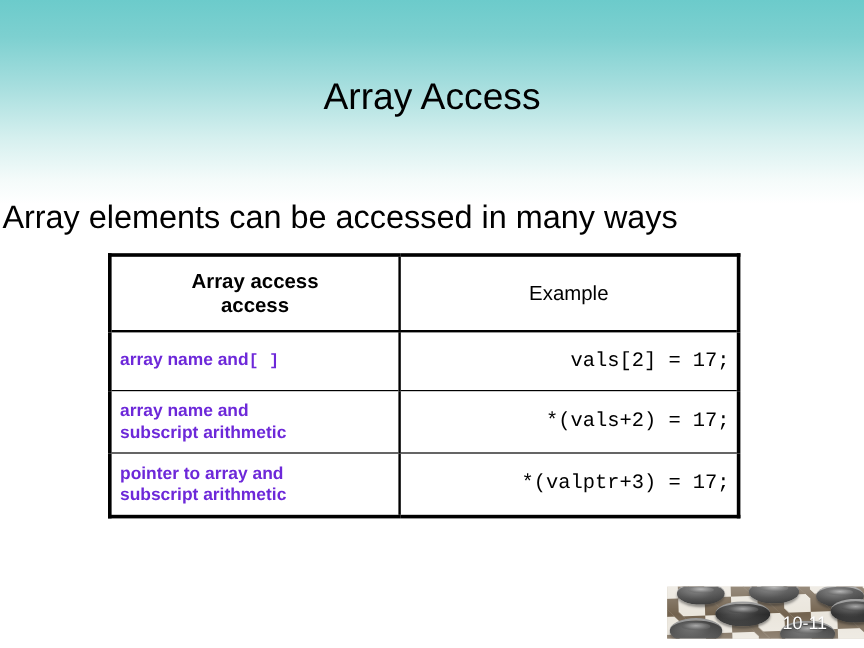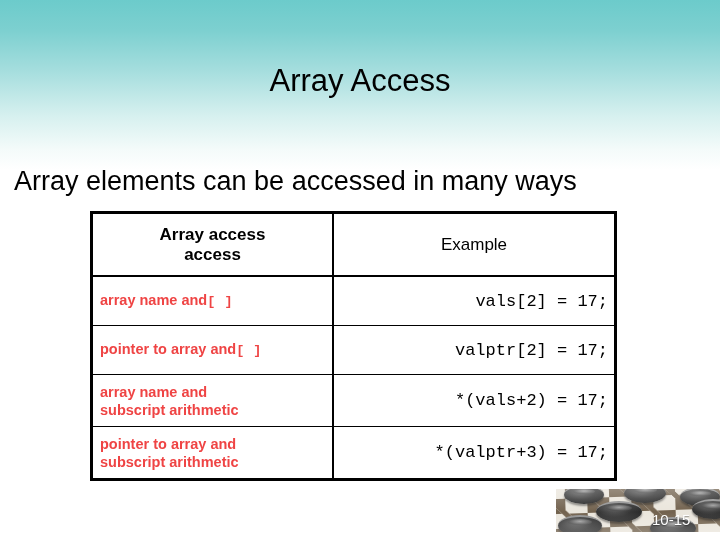--- a/index.html
+++ b/index.html
@@ -35,21 +35,21 @@
     top: 62px;
     width: 720px;
     text-align: center;
     font-size: 31px;
     line-height: 38px;
     color: #000000;
     letter-spacing: 0px;
   }
   .slide-subtitle {
     position: absolute;
-    left: 14px;
+    left: 2px;
     top: 165px;
     width: 694px;
     text-align: left;
     font-size: 27px;
     line-height: 32px;
     color: #000000;
   }
 
   .access-table {
     position: absolute;
@@ -116,21 +116,21 @@
   .body-row.last-row td {
     border-bottom-width: 3px;
   }
   .row-h1 td { height: 48px; }
   .row-h2 td { height: 51px; }
 
   .method-cell {
     font-size: 14.5px;
     font-weight: bold;
     line-height: 18px;
-    color: #ef4444;
+    color: #6d28d9;
     padding: 2px 6px 2px 7px;
     text-align: left;
   }
   .method-cell .mono-br {
     font-family: "Liberation Mono", "DejaVu Sans Mono", monospace;
     font-weight: bold;
     font-size: 13.5px;
     letter-spacing: 0.5px;
   }
   .example-cell {
@@ -239,30 +239,20 @@
         <td class="col-method">
           <div class="method-cell">
             <span>array name and</span><span class="mono-br">[ ]</span>
           </div>
         </td>
         <td class="col-example">
           <div class="example-cell">vals[2] = 17;</div>
         </td>
       </tr>
 
-      <tr class="body-row row-h1">
-        <td class="col-method">
-          <div class="method-cell">
-            <span>pointer to array and</span><span class="mono-br">[ ]</span>
-          </div>
-        </td>
-        <td class="col-example">
-          <div class="example-cell">valptr[2] = 17;</div>
-        </td>
-      </tr>
 
       <tr class="body-row row-h2">
         <td class="col-method">
           <div class="method-cell">
             <div>array name and</div>
             <div>subscript arithmetic</div>
           </div>
         </td>
         <td class="col-example">
           <div class="example-cell">*(vals+2) = 17;</div>
@@ -288,16 +278,16 @@
   <div class="corner-photo">
     <div class="board"></div>
     <div class="checker" style="left:8px; top:-4px; width:40px; height:17px;"></div>
     <div class="checker" style="left:68px; top:-6px; width:42px; height:18px;"></div>
     <div class="checker" style="left:124px; top:-2px; width:40px; height:17px;"></div>
     <div class="checker" style="left:40px; top:12px; width:46px; height:19px;"></div>
     <div class="checker" style="left:136px; top:10px; width:42px; height:18px;"></div>
     <div class="checker" style="left:2px; top:26px; width:44px; height:19px;"></div>
     <div class="checker" style="left:94px; top:28px; width:46px; height:20px;"></div>
     <div class="haze"></div>
-    <div class="page-number">10-15</div>
+    <div class="page-number">10-11</div>
   </div>
 
 </div>
 
 </body></html>

